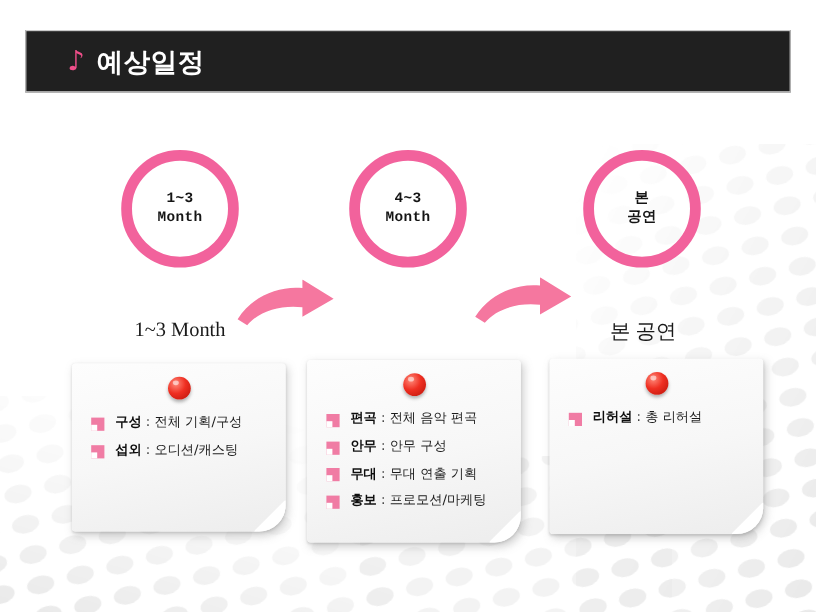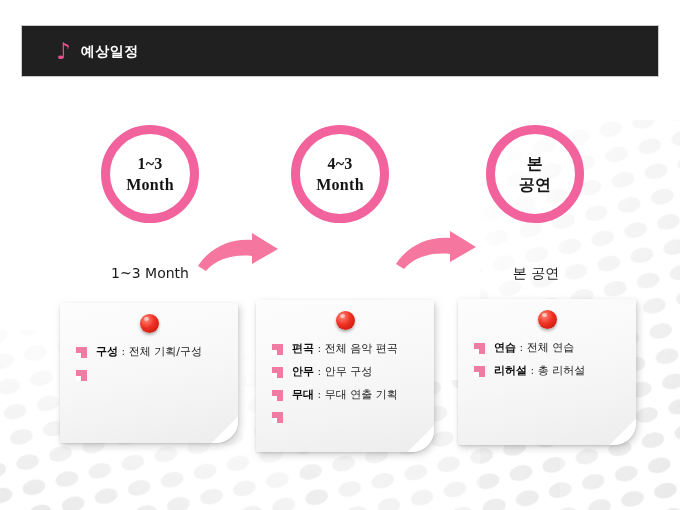--- a/index.html
+++ b/index.html
@@ -45,21 +45,21 @@
     gap: 10px;
   }
   .note-icon {
     color: #ef4f8a;
     font-size: 23px;
     line-height: 1;
     transform: translateY(-1px);
   }
   .header-title {
     color: #ffffff;
-    font-size: 14px;
+    font-size: 22px;
     font-weight: bold;
     letter-spacing: 0.5px;
     white-space: nowrap;
   }
 
   
   .stage {
     position: absolute;
     inset: 0;
     z-index: 3;
@@ -72,44 +72,45 @@
     border-radius: 50%;
     border: 9px solid #f2629c;
     box-sizing: border-box;
     background: transparent;
     display: flex;
     flex-direction: column;
     align-items: center;
     justify-content: center;
   }
   .circle span {
-    font-family: Liberation Serif, serif;
-    font-size: 16px;
+    font-family: Liberation Mono, monospace;
+    font-size: 12px;
     font-weight: bold;
     color: #151515;
     line-height: 1.32;
     letter-spacing: 0.3px;
   }
   .c1 { left: 101px; top: 125px; }
   .c2 { left: 291px; top: 125px; }
   .c3 { left: 486px; top: 125px; }
 
   
   .arrow { position: absolute; }
   .a1 { left: 196px; top: 233px; }
   .a2 { left: 394px; top: 231px; }
 
   
   .stage-label {
     position: absolute;
-    font-size: 14px;
+    font-size: 17px;
     color: #1a1a1a;
     white-space: nowrap;
     text-align: center;
     width: 140px;
+    font-family: Liberation Serif, serif;
   }
   .l1 { left: 80px;  top: 265px; }
   .l2 { left: 272px; top: 265px; }
   .l3 { left: 466px; top: 265px; }
 
   
   .note {
     position: absolute;
     width: 178px;
     background: linear-gradient(168deg, #fdfdfd 0%, #f7f7f7 52%, #ededed 100%);
@@ -155,21 +156,21 @@
   }
 
   .note-list {
     position: absolute;
     left: 16px;
     right: 8px;
     top: 42px;
   }
   .note-item {
     display: flex;
-    align-items: flex-start;
+    align-items: flex-end;
     margin-bottom: 9px;
   }
   .bullet {
     flex: none;
     position: relative;
     width: 11px;
     height: 11px;
     background: #f07ca4;
     margin-top: 2px;
     margin-right: 9px;
@@ -261,20 +262,21 @@
 
   <div class="note n1">
     <div class="pin"></div>
     <div class="note-list">
       <div class="note-item">
         <span class="bullet"></span>
         <span class="item-text"><b>구성</b><span class="item-sep"> : </span><span>전체 기획/구성</span></span>
       </div>
       <div class="note-item">
         <span class="bullet"></span>
+        <span class="item-text"><b>섭외</b><span class="item-sep"> : </span><span>오디션/캐스팅</span></span>
       </div>
     </div>
   </div>
 
   <div class="note n2">
     <div class="pin"></div>
     <div class="note-list">
       <div class="note-item">
         <span class="bullet"></span>
         <span class="item-text"><b>편곡</b><span class="item-sep"> : </span><span>전체 음악 편곡</span></span>
@@ -282,31 +284,28 @@
       <div class="note-item">
         <span class="bullet"></span>
         <span class="item-text"><b>안무</b><span class="item-sep"> : </span><span>안무 구성</span></span>
       </div>
       <div class="note-item">
         <span class="bullet"></span>
         <span class="item-text"><b>무대</b><span class="item-sep"> : </span><span>무대 연출 기획</span></span>
       </div>
       <div class="note-item">
         <span class="bullet"></span>
+        <span class="item-text"><b>홍보</b><span class="item-sep"> : </span><span>프로모션/마케팅</span></span>
       </div>
     </div>
   </div>
 
   <div class="note n3">
     <div class="pin"></div>
     <div class="note-list">
       <div class="note-item">
         <span class="bullet"></span>
-        <span class="item-text"><b>연습</b><span class="item-sep"> : </span><span>전체 연습</span></span>
-      </div>
-      <div class="note-item">
-        <span class="bullet"></span>
         <span class="item-text"><b>리허설</b><span class="item-sep"> : </span><span>총 리허설</span></span>
       </div>
     </div>
   </div>
 
 </div>
 
 </body></html>

